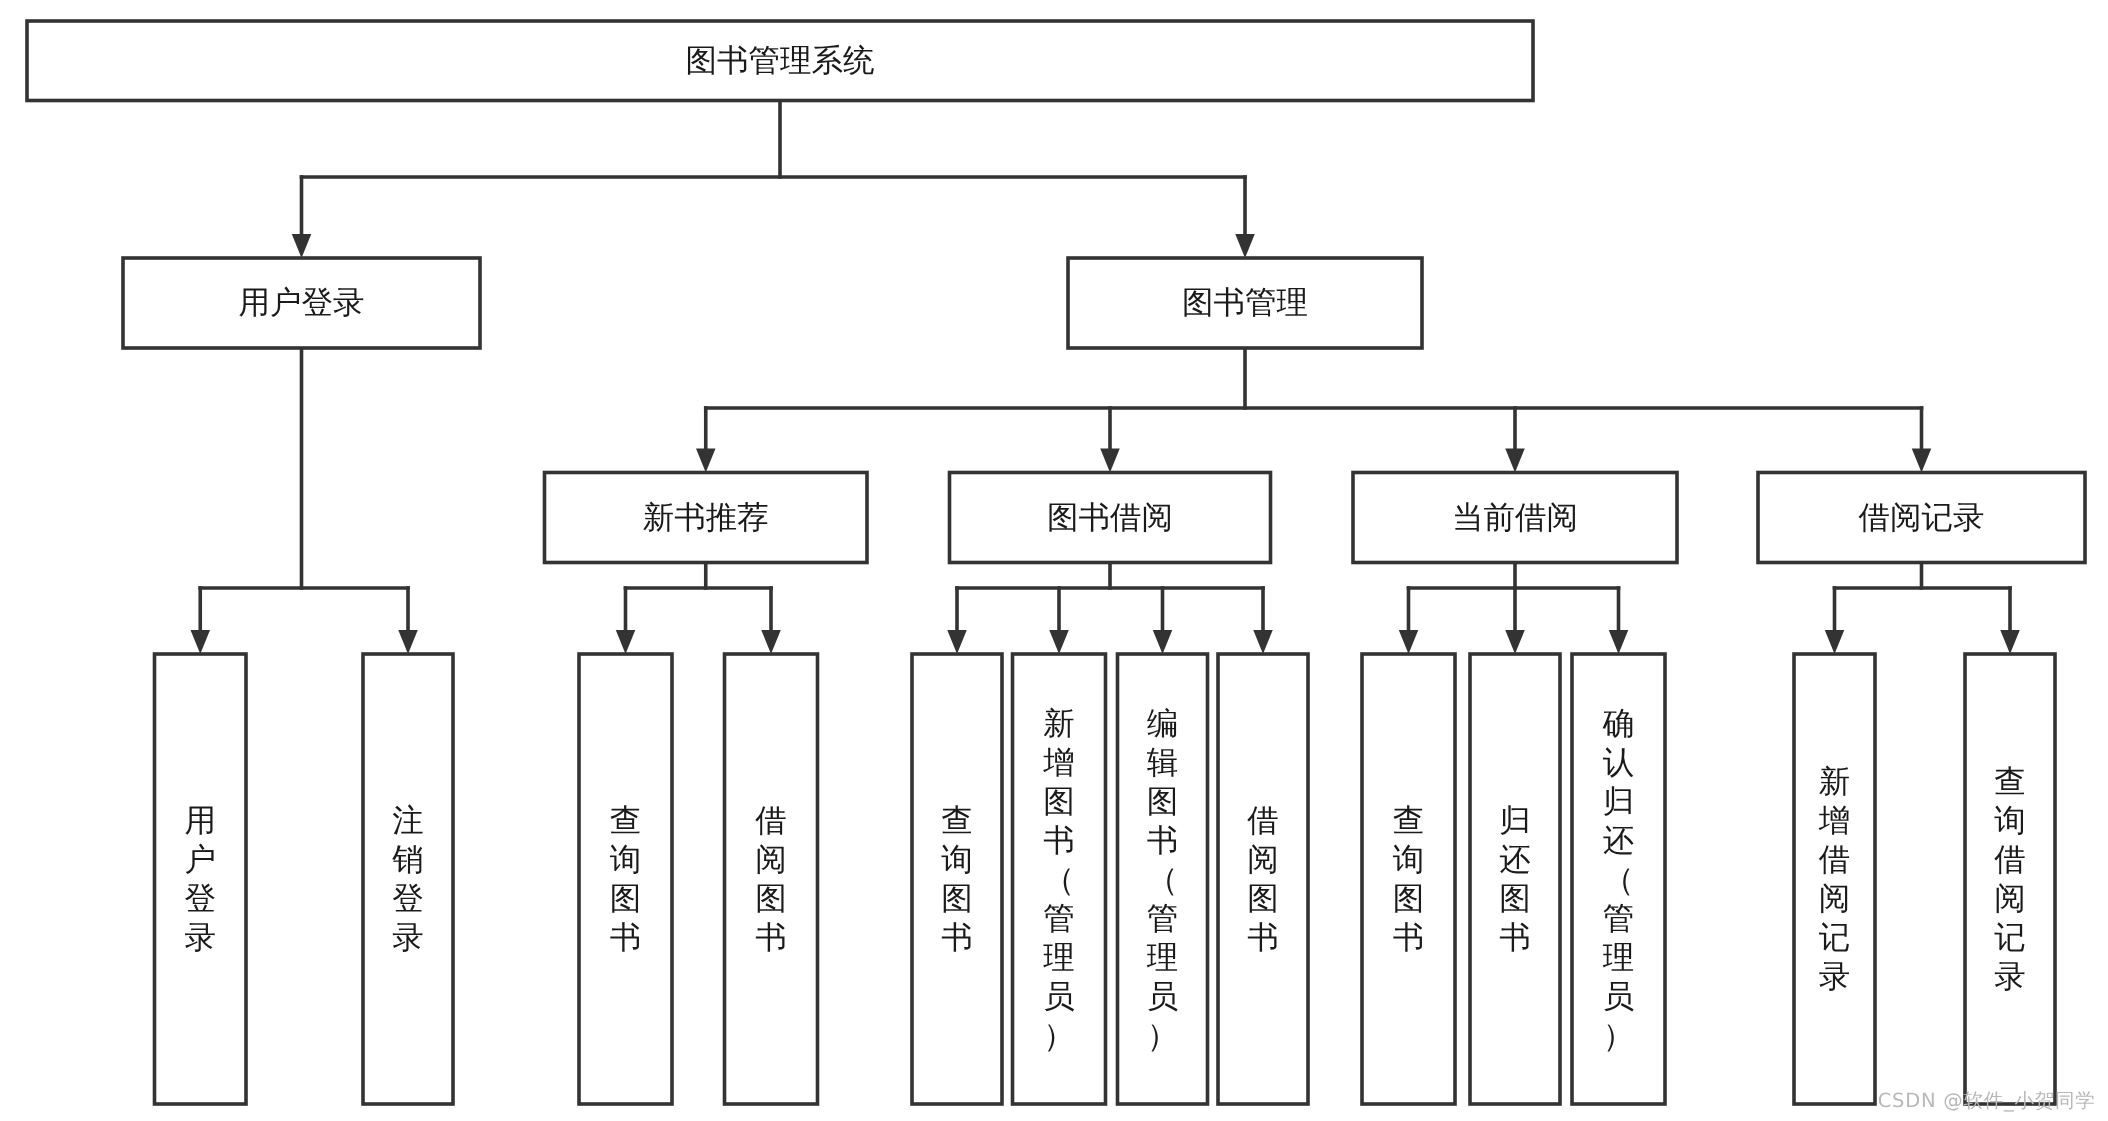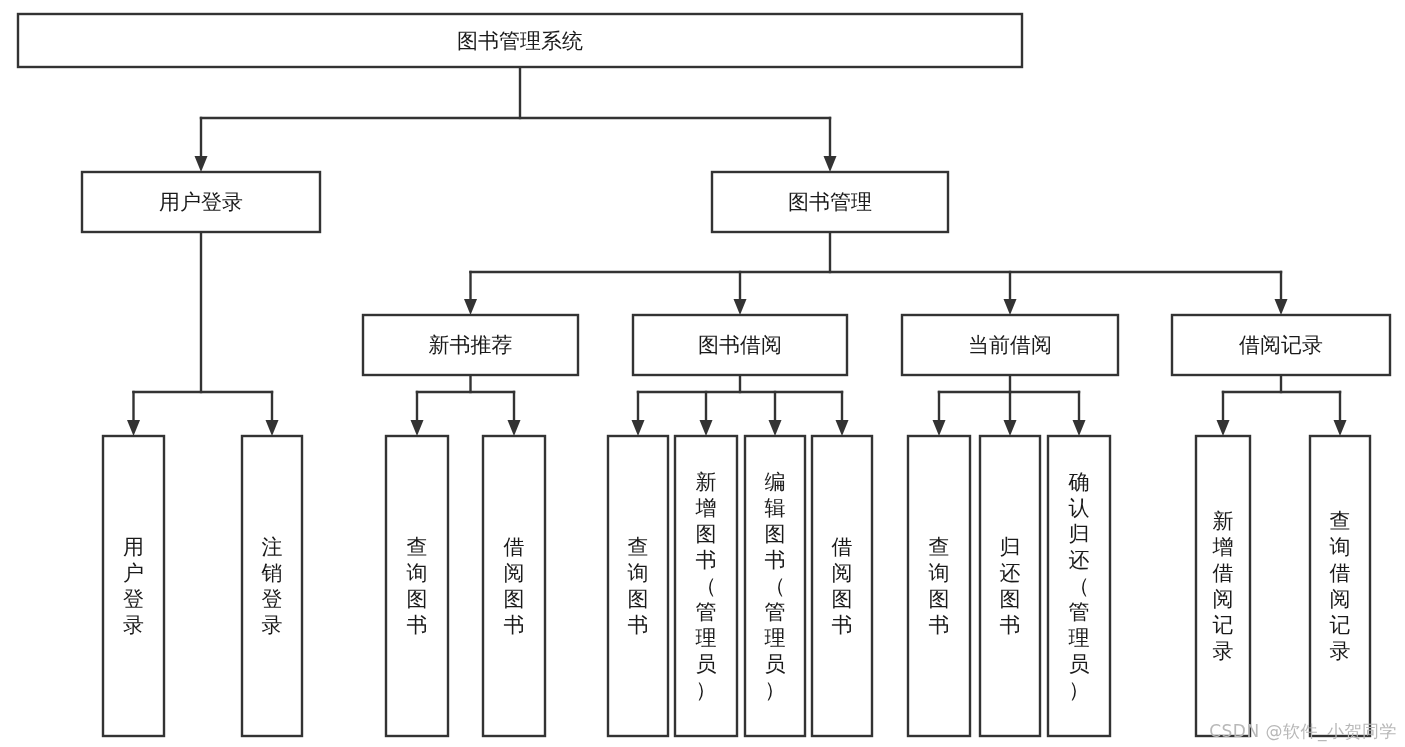--- a/index.html
+++ b/index.html
@@ -51,21 +51,21 @@
     font-family: "DejaVu Sans", "Liberation Sans", sans-serif;
     font-size: 21px;
     fill: #1a1a1a;
     text-anchor: middle;
   }
   .watermark {
     position: absolute;
     right: 8px;
     bottom: 4px;
     font-family: "DejaVu Sans", "Liberation Sans", sans-serif;
-    font-size: 17px;
+    font-size: 13px;
     color: #b8b8b8;
     letter-spacing: 0.5px;
     white-space: nowrap;
     pointer-events: none;
   }
 </style>
 </head>
 <body>
 
 <div id="diagram-root">

